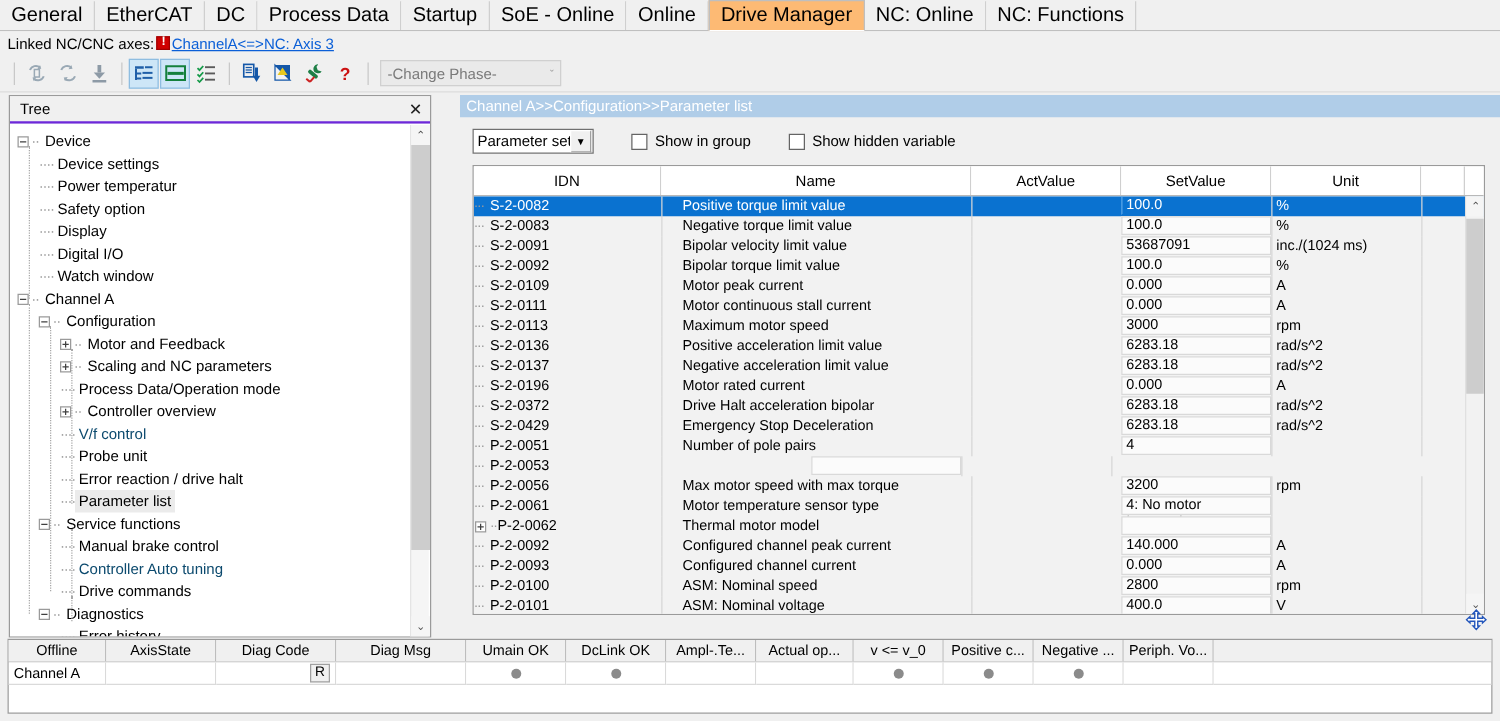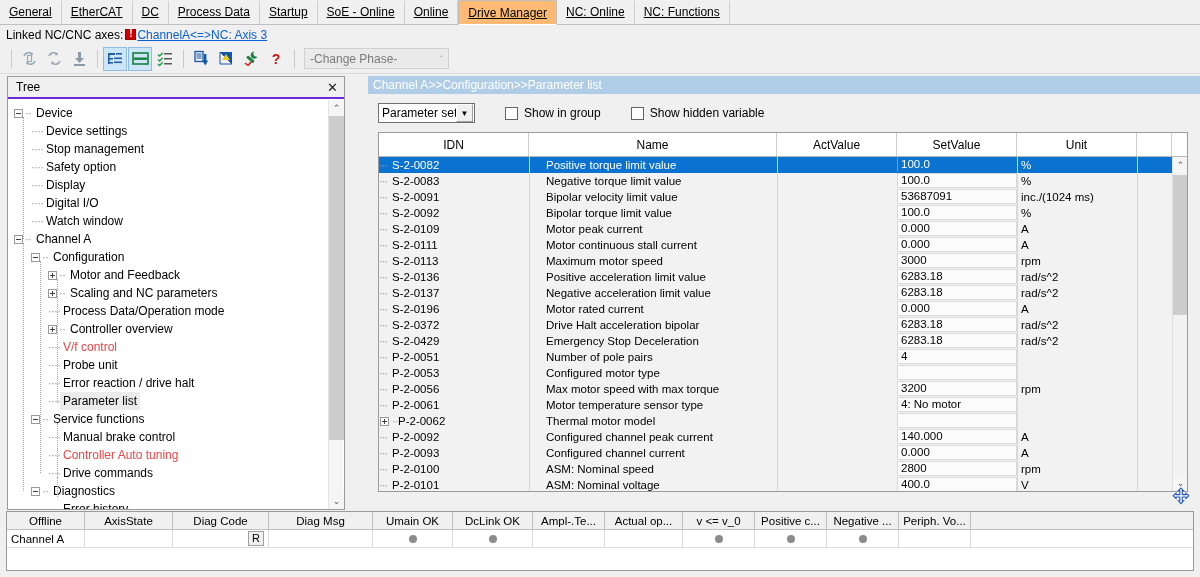--- a/index.html
+++ b/index.html
@@ -18,27 +18,26 @@
   .tabstrip{
     position:absolute;left:0;top:0;width:1200px;height:25px;
     background:#f0f0f0;
     border-bottom:1px solid #bfbfbf;
     display:flex;align-items:flex-end;
     box-sizing:border-box;
   }
   .tab{
     height:23px;line-height:23px;
     padding:0 9px;margin:0;
-    font-size:12px;color:#000;
+    font-size:16px;color:#000;
     border-right:1px solid #cfcfcf;
     background:#f0f0f0;
     white-space:nowrap;
     box-sizing:border-box;
     cursor:default;
-    text-decoration:underline;
   }
   .tab.active{
     background:#fdba74;
     border:1px solid #bfbfbf;
     border-bottom:1px solid #ffffff;
     height:25px;line-height:24px;
     margin-bottom:-1px;
     border-radius:0;
   }
 
@@ -120,21 +119,21 @@
     content:"";position:absolute;left:1px;right:1px;top:3px;height:1px;background:#404040;
   }
   .tnode .box.plus:after{
     content:"";position:absolute;top:1px;bottom:1px;left:3px;width:1px;background:#404040;
   }
   .tnode .dash{
     width:12px;color:#9a9a9a;font-size:12px;letter-spacing:-1px;
     display:inline-block;flex:0 0 auto;
   }
   .tnode .lbl{padding-left:3px;}
-  .tnode .lbl.dim{color:#ef4444;}
+  .tnode .lbl.dim{color:#0c4a6e;}
   .tnode .lbl.sel{background:#ebebeb;padding:0 3px;}
   .tree-vline{position:absolute;border-left:1px dotted #a8a8a8;}
 
   .tree-scroll{
     position:absolute;right:1px;top:23px;width:15px;height:409px;
     background:#f5f5f5;border-left:1px solid #e4e4e4;
     box-sizing:border-box;
   }
   .sb-arrow{
     width:15px;height:16px;display:flex;align-items:center;justify-content:center;
@@ -377,21 +376,21 @@
           <span class="box"></span>
           <span class="dash" style="width: 8px;">··</span>
           <span class="lbl">Device</span>
         </div>
         <div class="tnode" style="padding-left: 17px;">
           <span class="dash">····</span>
           <span class="lbl">Device settings</span>
         </div>
         <div class="tnode" style="padding-left: 17px;">
           <span class="dash">····</span>
-          <span class="lbl">Stop management</span>
+          <span class="lbl">Power temperatur</span>
         </div>
         <div class="tnode" style="padding-left: 17px;">
           <span class="dash">····</span>
           <span class="lbl">Safety option</span>
         </div>
         <div class="tnode" style="padding-left: 17px;">
           <span class="dash">····</span>
           <span class="lbl">Display</span>
         </div>
         <div class="tnode" style="padding-left: 17px;">
@@ -682,21 +681,20 @@
               <div class="cell">4</div>
             </div>
             <div class="c-unit"></div>
             <div class="c-ext"></div>
           </div>
           <div class="grow">
             <div class="c-idn">
               <span class="dash">···</span>
               <span>P-2-0053</span>
             </div>
-            <div class="c-name">Configured motor type</div>
             <div class="c-act"></div>
             <div class="c-set">
               <div class="cell"></div>
             </div>
             <div class="c-unit"></div>
             <div class="c-ext"></div>
           </div>
           <div class="grow">
             <div class="c-idn">
               <span class="dash">···</span>

